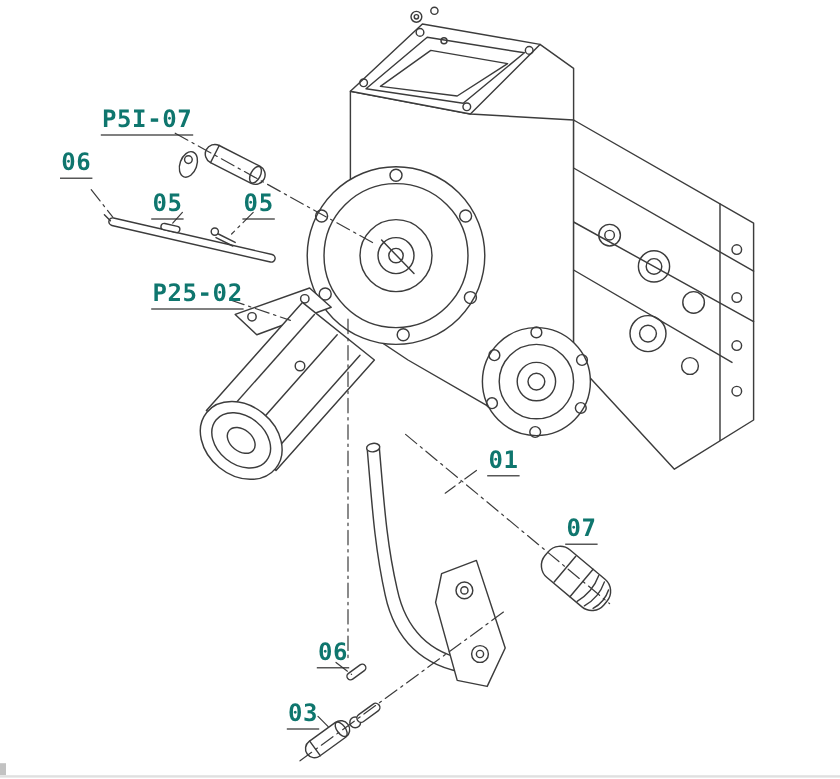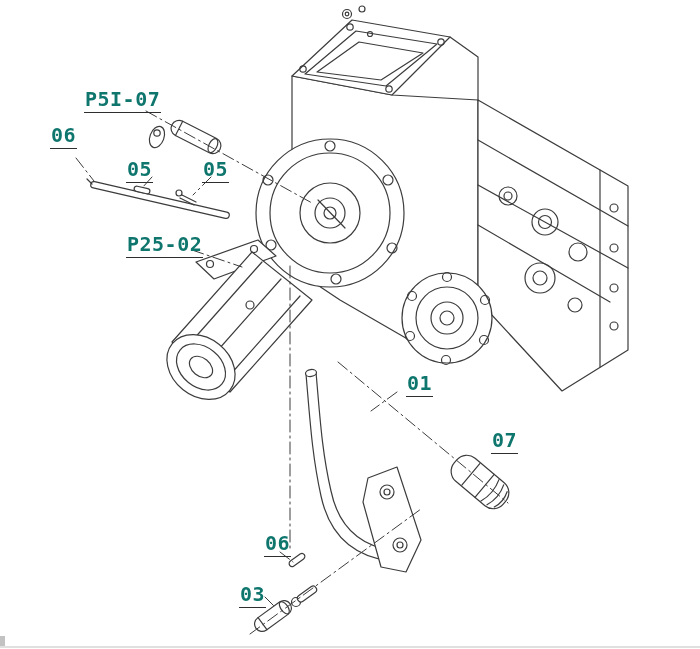--- a/index.html
+++ b/index.html
@@ -219,19 +219,19 @@
       </g>
     </g>
   </svg>
 
   <div class="part-label" style="left:84px;  top:88px;">P5I-07</div>
   <div class="part-label" style="left:50px;  top:124px;">06</div>
   <div class="part-label" style="left:126px; top:158px;">05</div>
   <div class="part-label" style="left:202px; top:158px;">05</div>
   <div class="part-label" style="left:126px; top:233px;text-align:center;">P25-02</div>
   <div class="part-label" style="left:386px; top:372px;margin-left:20px;">01</div>
-  <div class="part-label" style="left:471px; top:429px;margin-left:20px;">07</div>
+  <div class="part-label" style="left:471px; top:429px;">07</div>
   <div class="part-label" style="left:264px; top:532px;">06</div>
   <div class="part-label" style="left:239px; top:583px;text-align:right;">03</div>
 
   <div class="corner-mark"></div>
   <div class="bottom-divider"></div>
 </div>
 
 </body></html>

